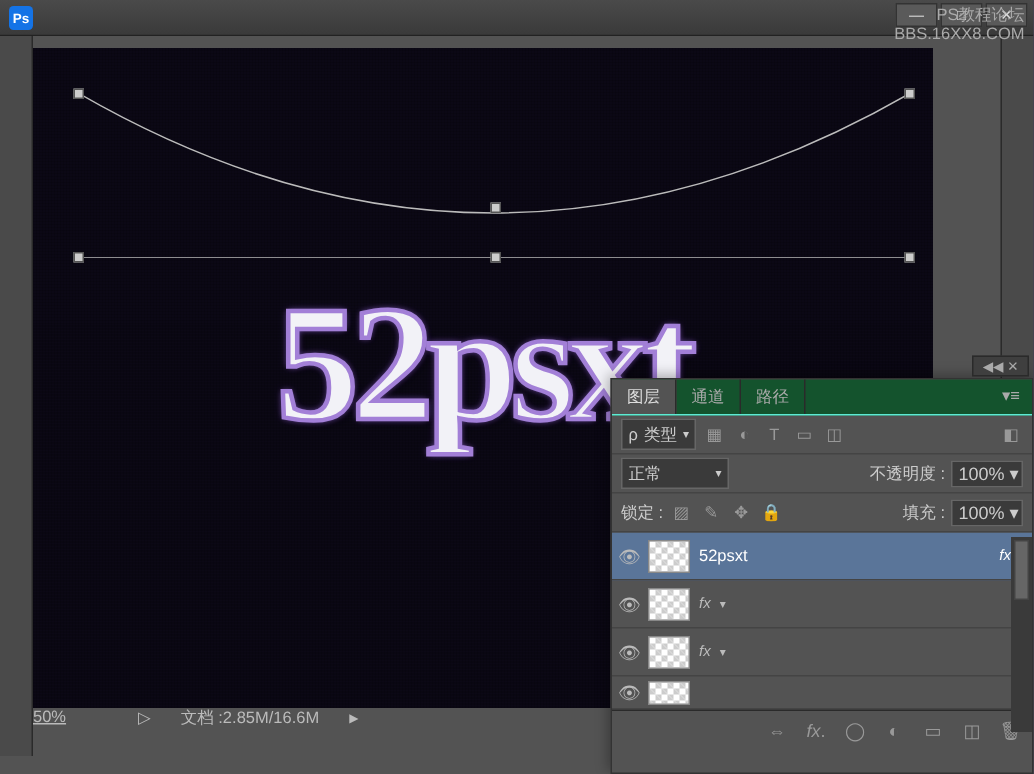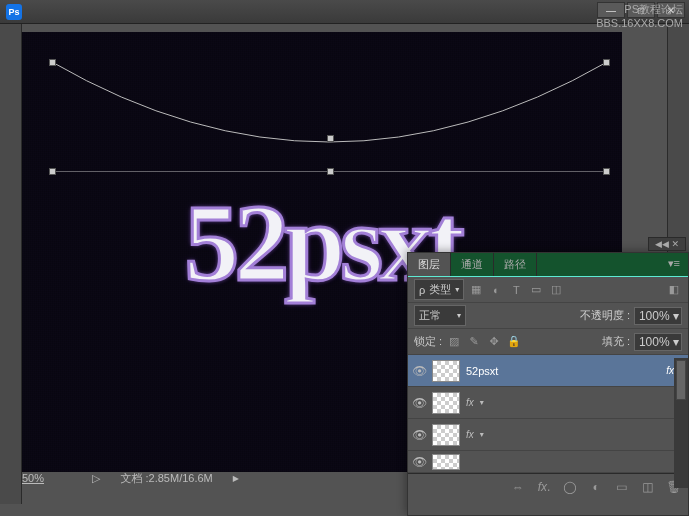--- a/index.html
+++ b/index.html
@@ -122,21 +122,21 @@
     <div class="tiny-icon">▦</div>
     <div class="tiny-icon">◐</div>
     <div class="tiny-icon">T</div>
     <div class="tiny-icon">▭</div>
     <div class="tiny-icon">◫</div>
     <div style="flex:1"></div>
     <div class="tiny-icon">◧</div>
   </div>
 
   <div class="panel-row">
-    <div class="dropdown" style="width:52px">
+    <div class="dropdown" style="width:72px">
         <span>正常</span>
         <span class="arrow" style="margin-left:auto">▾</span>
       </div>
     <div style="flex:1"></div>
     <span>不透明度 :</span>
     <div class="value-input"><span>100%</span> ▾</div>
   </div>
 
   <div class="panel-row">
     <span>锁定 :</span>

